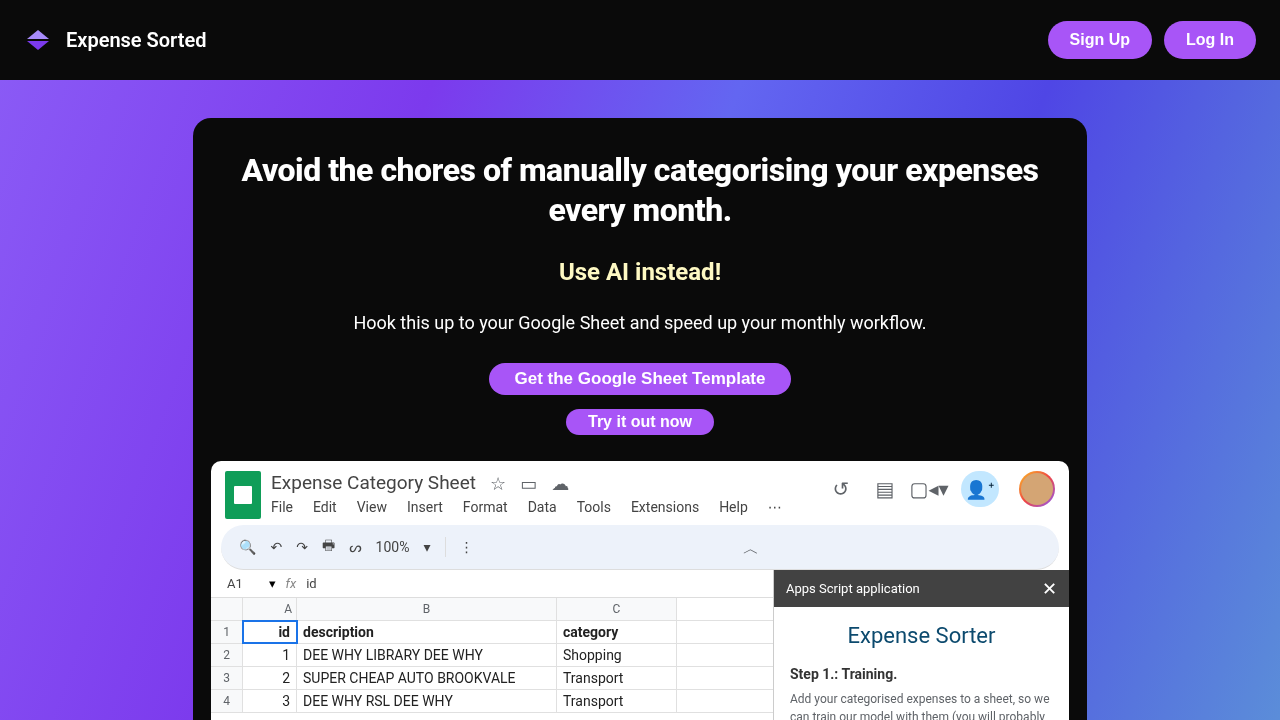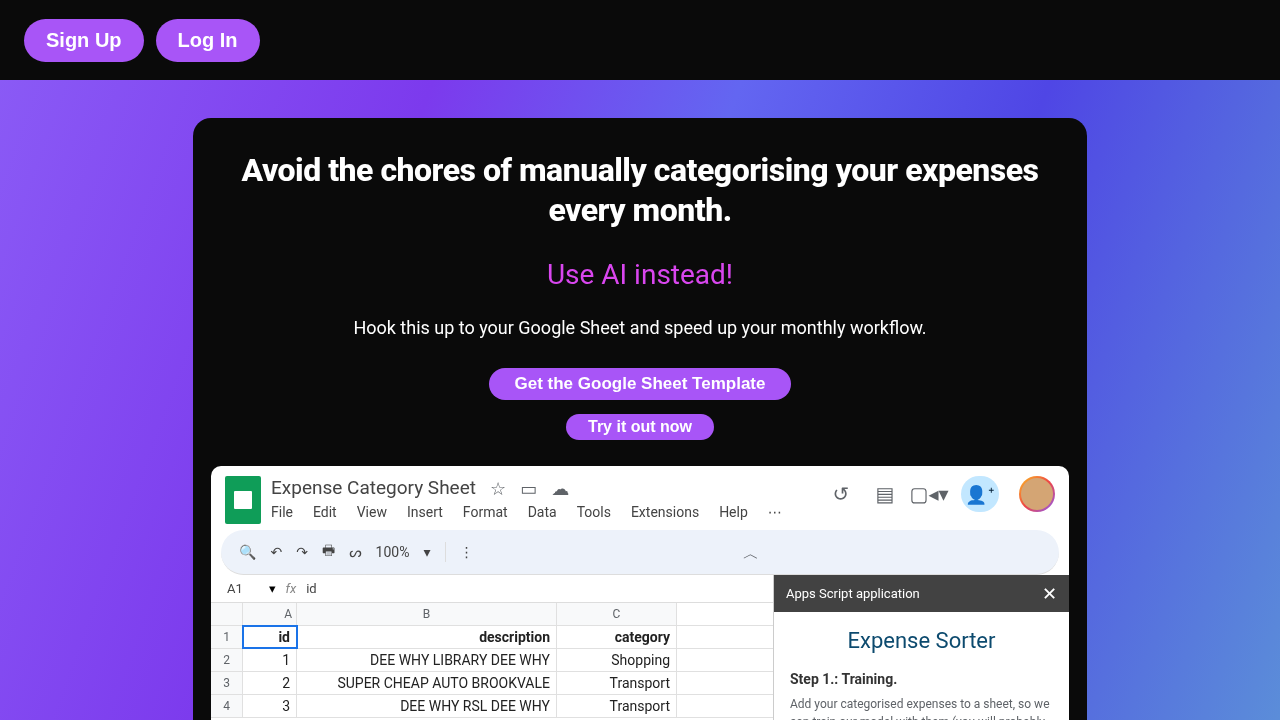--- a/index.html
+++ b/index.html
@@ -17,32 +17,32 @@
       align-items: center;
       justify-content: space-between;
       padding: 0 24px;
     }
     .logo-area { display: flex; align-items: center; gap: 14px; }
     .logo-icon { width: 28px; height: 28px; display: flex; flex-direction: column; align-items: center; justify-content: center; gap: 2px; }
     .diamond-top { width: 0; height: 0; border-left: 11px solid transparent; border-right: 11px solid transparent; border-bottom: 9px solid #a78bfa; }
     .diamond-bottom { width: 0; height: 0; border-left: 11px solid transparent; border-right: 11px solid transparent; border-top: 9px solid #7c3aed; }
     .logo-text { color: white; font-size: 20px; font-weight: 600; }
     .header-buttons { display: flex; gap: 12px; }
-    .btn { border: none; cursor: pointer; font-weight: 600; border-radius: 22px; padding: 10px 22px; font-size: 20px; }
+    .btn { border: none; cursor: pointer; font-weight: 600; border-radius: 22px; padding: 10px 22px; font-size: 16px; }
     .btn-purple { background: #a855f7; color: white; }
     .main { display: flex; justify-content: center; padding-top: 38px; }
     .card {
       width: 894px;
       background: #0a0a0a;
       border-radius: 18px;
       padding: 32px 24px 0;
       text-align: center;
     }
     .hero-title { color: white; font-size: 32px; font-weight: 800; line-height: 1.25; letter-spacing: -0.5px; }
-    .hero-subtitle { color: #d946ef; font-size: 28px; font-weight: 400; margin-top: 28px; }
+    .hero-subtitle { color: #fef9c3; font-size: 24px; font-weight: 700; margin-top: 28px; }
     .hero-desc { color: white; font-size: 18px; font-weight: 400; margin-top: 26px; }
     .cta-buttons { display: flex; flex-direction: column; align-items: center; gap: 14px; margin-top: 30px; margin-bottom: 26px; }
     .cta1 { padding: 6px 26px; font-size: 17px; }
     .cta2 { padding: 4px 22px; font-size: 16px; }
     .mockup {
       background: white;
       border-radius: 10px 10px 0 0;
       margin: 0 -6px;
       overflow: hidden;
       text-align: left;
@@ -66,39 +66,46 @@
     .main-split { display: flex; }
     .sheet-area { flex: 1; }
     .formula-bar { display: flex; align-items: center; padding: 4px 10px; border-bottom: 1px solid #ddd; font-size: 13px; }
     .cell-ref { width: 48px; padding: 2px 6px; color: #444; }
     .fx { color: #888; margin: 0 10px; font-style: italic; }
     .formula-val { color: #444; }
     .grid { font-size: 14px; }
     .grid-row { display: flex; border-bottom: 1px solid #e0e0e0; }
     .col-header { background: #f8f9fa; text-align: center; color: #5f6368; font-size: 12px; padding: 4px; border-right: 1px solid #e0e0e0; }
     .row-num { width: 32px; background: #f8f9fa; text-align: center; color: #5f6368; font-size: 12px; padding: 4px; border-right: 1px solid #e0e0e0; }
-    .cell { padding: 3px 6px; border-right: 1px solid #e0e0e0; color: #222; white-space: nowrap; overflow: hidden; text-align: right; }
+    .cell { padding: 3px 6px; border-right: 1px solid #e0e0e0; color: #222; white-space: nowrap; overflow: hidden; }
     .col-a { width: 54px; text-align: right; }
     .col-b { width: 260px; }
     .col-c { width: 120px; }
     .header-row .cell { font-weight: 700; }
     .selected { outline: 2px solid #1a73e8; outline-offset: -1px; }
     .sidebar-panel { width: 296px; border-left: 1px solid #ccc; }
     .panel-header { background: #424242; color: white; display: flex; justify-content: space-between; align-items: center; padding: 8px 12px; font-size: 13px; }
     .panel-close { color: white; font-size: 18px; cursor: pointer; }
     .panel-body { padding: 16px; }
     .panel-title { font-size: 22px; color: #0c4a6e; text-align: center; margin-bottom: 18px; }
     .panel-step { font-size: 14px; font-weight: 700; color: #333; margin-bottom: 8px; }
     .panel-desc { font-size: 12px; color: #5f6368; line-height: 1.5; }
     .chevron-up { position: absolute; right: 310px; top: 78px; color: #5f6368; font-size: 16px; }
   </style>
 </head>
 <body>
 
 <div class="header">
+  <div class="logo-area">
+    <div class="logo-icon">
+      <div class="diamond-top"></div>
+      <div class="diamond-bottom"></div>
+    </div>
+    <div class="logo-text">Expense Sorted</div>
+  </div>
   <div class="header-buttons">
     <button class="btn btn-purple">Sign Up</button>
     <button class="btn btn-purple">Log In</button>
   </div>
 </div>
 
 <div class="main">
   <div class="card">
     <h1 class="hero-title">Avoid the chores of manually categorising your expenses every month.</h1>
     <div class="hero-subtitle">Use AI instead!</div>

